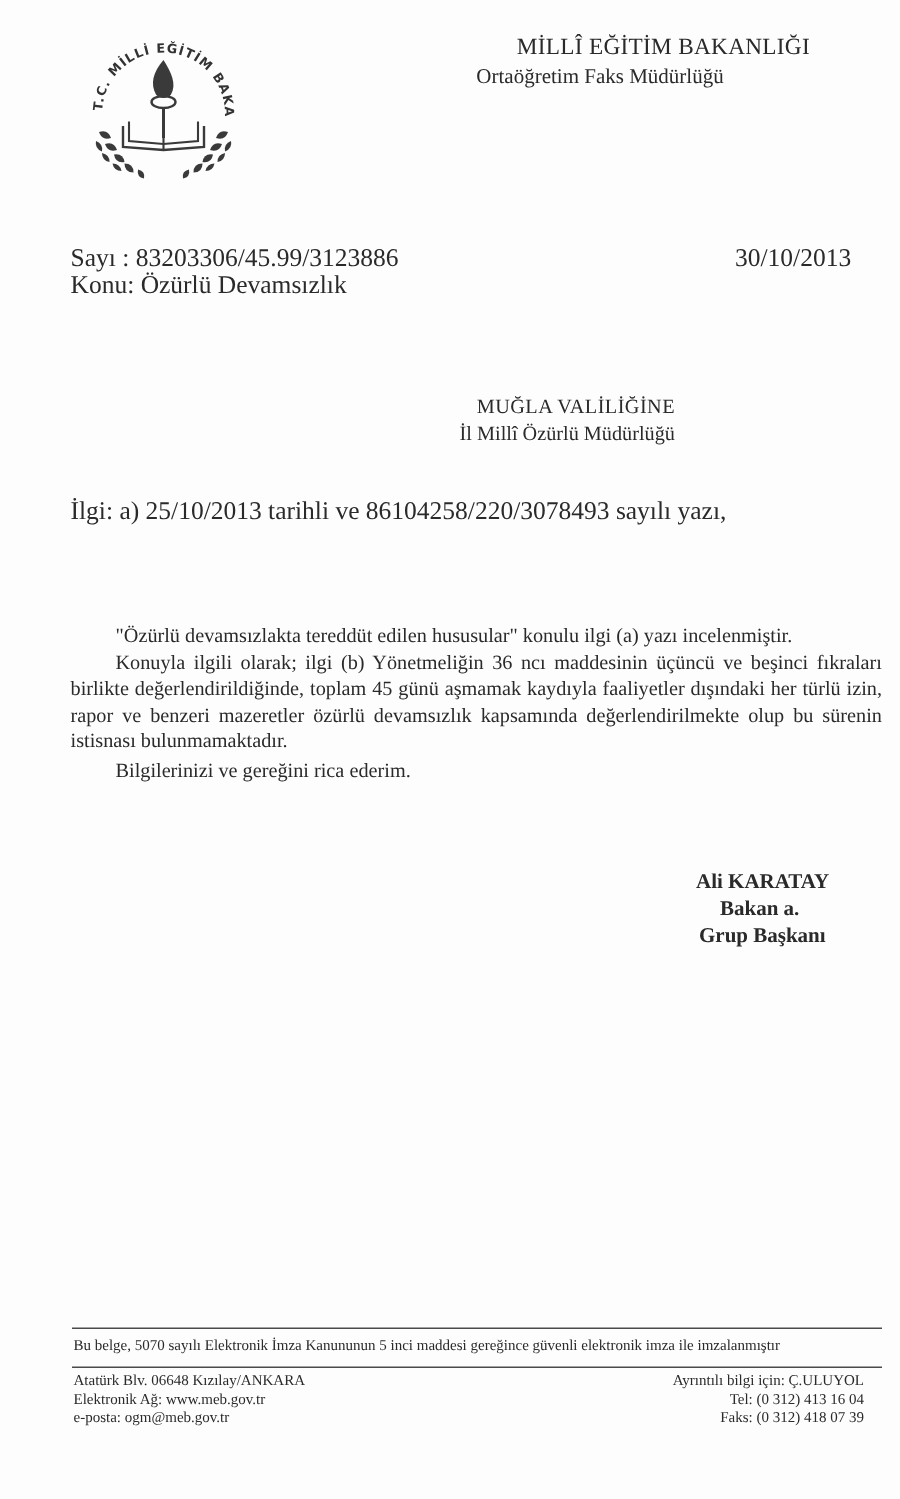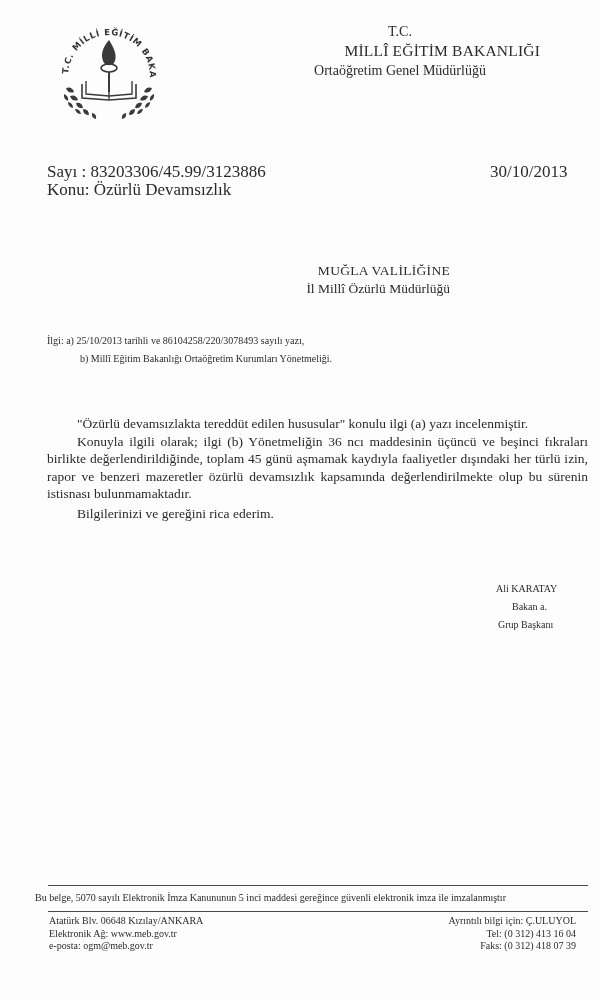--- a/index.html
+++ b/index.html
@@ -31,48 +31,48 @@
     .sayi { left: 47px; top: 163px; }
     .konu { left: 47px; top: 181px; }
     .date { left: 490px; top: 163px; }
 
     .addressee {
       left: 200px; top: 262px; width: 250px; text-align: right;
       font-size: 13.5px; line-height: 18px;
     }
     .addressee .a1 { letter-spacing: 0.3px; }
 
-    .ilgi { left: 47px; top: 332px; font-size: 10px; line-height: 18px; }
+    .ilgi { left: 47px; top: 332px; font-size: 17px; line-height: 18px; }
     .ilgi .b { padding-left: 33px; }
 
     .body-text {
       left: 47px; top: 415px; width: 541px;
       font-size: 13.5px; line-height: 17.5px;
     }
     .body-text p { margin: 0; }
     .body-text .indent { text-indent: 30px; }
     .body-text .justify { text-align: justify; text-align-last: left; }
     .body-text .gap { margin-top: 2px; }
 
     .signature {
-      left: 496px; top: 580px; font-size: 10px; line-height: 18px;
+      left: 464px; top: 580px; font-size: 14px; line-height: 18px; font-weight: bold;
     }
     .signature .s1 { padding-left: 0; }
     .signature .s2 { padding-left: 16px; }
     .signature .s3 { padding-left: 2px; }
 
     .hr {
       left: 48px; width: 540px; height: 0;
       border-top: 1.3px solid #4a4a4a;
     }
     .hr1 { top: 885px; }
     .hr2 { top: 911px; }
 
     .esign {
-      left: 35px; top: 891px; font-size: 10px; line-height: 14px; white-space: nowrap;
+      left: 49px; top: 891px; font-size: 10px; line-height: 14px; white-space: nowrap;
     }
     .footer-left {
       left: 49px; top: 915px; font-size: 10px; line-height: 12.5px;
     }
     .footer-right {
       right: 24px; top: 915px; font-size: 10px; line-height: 12.5px; text-align: right; margin-left: 16px;
     }
   </style>
 </head>
 <body>
@@ -112,23 +112,22 @@
       <path d="M83 91 q-6 0 -6 6 q6 0 6 -6z"></path>
       <path d="M74 95 q-5 1 -4 6 q5 -1 4 -6z"></path>
       <path d="M102 76 q1 5 -4 7 q-1 -5 4 -7z"></path>
       <path d="M98 84 q0 5 -5 6 q0 -5 5 -6z"></path>
       <path d="M91 91 q-1 5 -6 5 q1 -5 6 -5z"></path>
     </g>
   </svg>
 </div>
 
 <div class="abs header">
-  <div class="tc">T.C.</div>
   <div class="ministry">MİLLÎ EĞİTİM BAKANLIĞI</div>
-  <div class="dept">Ortaöğretim Genel Müdürlüğü</div>
+  <div class="dept">Ortaöğretim Faks Müdürlüğü</div>
 </div>
 
 <div class="abs meta sayi">
   <span>Sayı</span>
   <span>: 83203306/45.99/3123886</span>
 </div>
 <div class="abs meta konu">
   <span>Konu:</span>
   <span>Özürlü Devamsızlık</span>
 </div>
@@ -137,21 +136,20 @@
 <div class="abs addressee">
   <div class="a1">MUĞLA VALİLİĞİNE</div>
   <div>İl Millî Özürlü Müdürlüğü</div>
 </div>
 
 <div class="abs ilgi">
   <div>
     <span>İlgi:</span>
     <span>a) 25/10/2013 tarihli ve 86104258/220/3078493 sayılı yazı,</span>
   </div>
-  <div class="b">b) Millî Eğitim Bakanlığı Ortaöğretim Kurumları Yönetmeliği.</div>
 </div>
 
 <div class="abs body-text">
   <p class="indent">"Özürlü devamsızlakta tereddüt edilen hususular" konulu ilgi (a) yazı incelenmiştir.</p>
   <p class="indent justify">Konuyla ilgili olarak; ilgi (b) Yönetmeliğin 36 ncı maddesinin üçüncü ve beşinci fıkraları birlikte değerlendirildiğinde, toplam 45 günü aşmamak kaydıyla faaliyetler dışındaki her türlü izin, rapor ve benzeri mazeretler özürlü devamsızlık kapsamında değerlendirilmekte  olup bu sürenin istisnası bulunmamaktadır.</p>
   <p class="indent gap">Bilgilerinizi ve gereğini rica ederim.</p>
 </div>
 
 <div class="abs signature">
   <div class="s1">Ali KARATAY</div>

